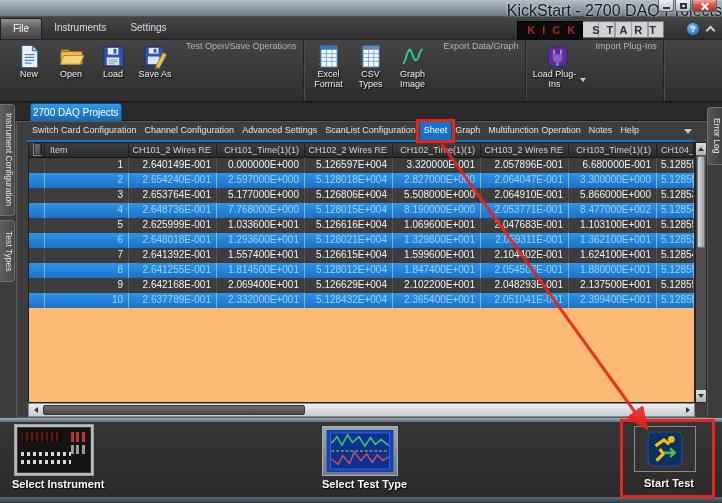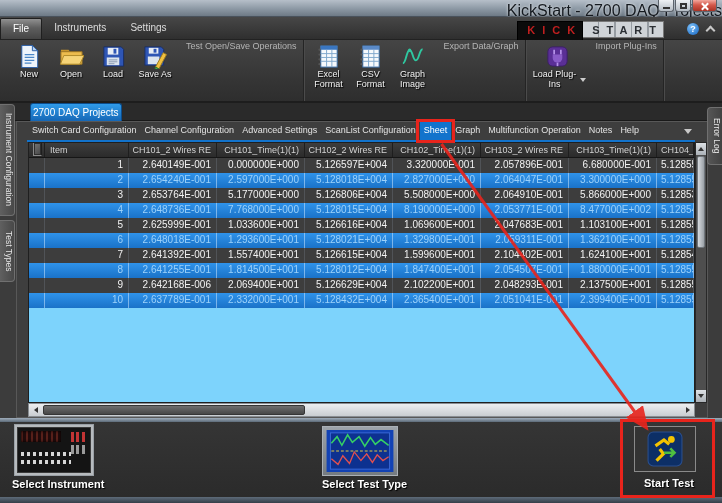--- a/index.html
+++ b/index.html
@@ -73,21 +73,21 @@
 
   
   #subtabs{position:absolute;left:28px;top:122px;height:18px;display:flex;}
   .subtab{font-size:9px;color:#e3e3e3;padding:3px 4px;white-space:nowrap}
   .subtab.active{background:#1273cc;color:#fff}
   #subtab-line{position:absolute;left:27px;top:140px;width:668px;height:2px;background:#1273cc}
   #subtab-overflow{position:absolute;left:684px;top:129px;width:0;height:0;
     border-left:4px solid transparent;border-right:4px solid transparent;border-top:5px solid #c8c8c8}
 
   
-  #tablewrap{position:absolute;left:28px;top:142px;width:667px;height:261px;background:#7dd3fc;
+  #tablewrap{position:absolute;left:28px;top:142px;width:667px;height:261px;background:#fdba74;
     border:1px solid #1f1f1f;overflow:hidden}
   .thead{display:flex;height:15px;background:linear-gradient(#3d3d3d,#2b2b2b);border-bottom:1px solid #161616}
   .thead span{font-size:9px;color:#d2d2d2;border-right:1px solid #1e1e1e;padding:2px 5px 0 2px;
     text-align:right;white-space:nowrap;overflow:hidden}
   .c-sel{width:16px;flex:none}
   .c-item{width:84px;flex:none}
   .c{width:88px;flex:none}
   .c-last{flex:1;text-align:left !important;padding-left:4px !important}
   .thead .c-item{text-align:left;padding-left:5px}
   .selall{width:9px;height:9px;margin:2px 0 0 2px;border:1px solid #8a8a8a;
@@ -237,21 +237,21 @@
       <div class="rbtn">
         <svg viewBox="0 0 26 26">
             <rect x="5" y="2" width="17" height="22" fill="#f6f9fc" stroke="#3a6ea8"></rect>
             <rect x="5" y="2" width="17" height="4" fill="#5a8ac8"></rect>
             <path d="M5 10h17M5 14h17M5 18h17M11 6v18M16.5 6v18" stroke="#7fa8cc" fill="none"></path>
             <circle cx="3.6" cy="6" r="1.2" fill="#555"></circle>
             <circle cx="3.6" cy="11" r="1.2" fill="#555"></circle>
             <circle cx="3.6" cy="16" r="1.2" fill="#555"></circle>
             <circle cx="3.6" cy="21" r="1.2" fill="#555"></circle>
           </svg>
-        <span class="rbtn-label">CSV Format</span>
+        <span class="rbtn-label">CSV Types</span>
       </div>
       <div class="rbtn">
         <svg viewBox="0 0 26 26">
             <path d="M3 20C6.5 20 6.5 6.5 10 6.5s3 10.5 6.5 10.5S20 5.5 23.5 5.5" fill="none" stroke="#2fc8a0" stroke-width="2"></path>
             <circle cx="10" cy="6.5" r="1.7" fill="#2fc8a0"></circle>
           </svg>
         <span class="rbtn-label">Graph Image</span>
       </div>
     </div>
     <div class="rglabel">Export Data/Graph</div>
@@ -396,21 +396,21 @@
         <span class="c">1.814500E+001</span>
         <span class="c">5.128012E+004</span>
         <span class="c">1.847400E+001</span>
         <span class="c">2.054507E-001</span>
         <span class="c">1.880000E+001</span>
         <span class="c c-last">5.128554</span>
       </div>
       <div class="trow">
         <span class="c-sel"></span>
         <span class="c-item">9</span>
-        <span class="c">2.642168E-006</span>
+        <span class="c">2.642168E-001</span>
         <span class="c">2.069400E+001</span>
         <span class="c">5.126629E+004</span>
         <span class="c">2.102200E+001</span>
         <span class="c">2.048293E-001</span>
         <span class="c">2.137500E+001</span>
         <span class="c c-last">5.128550</span>
       </div>
       <div class="trow alt">
         <span class="c-sel"></span>
         <span class="c-item">10</span>

